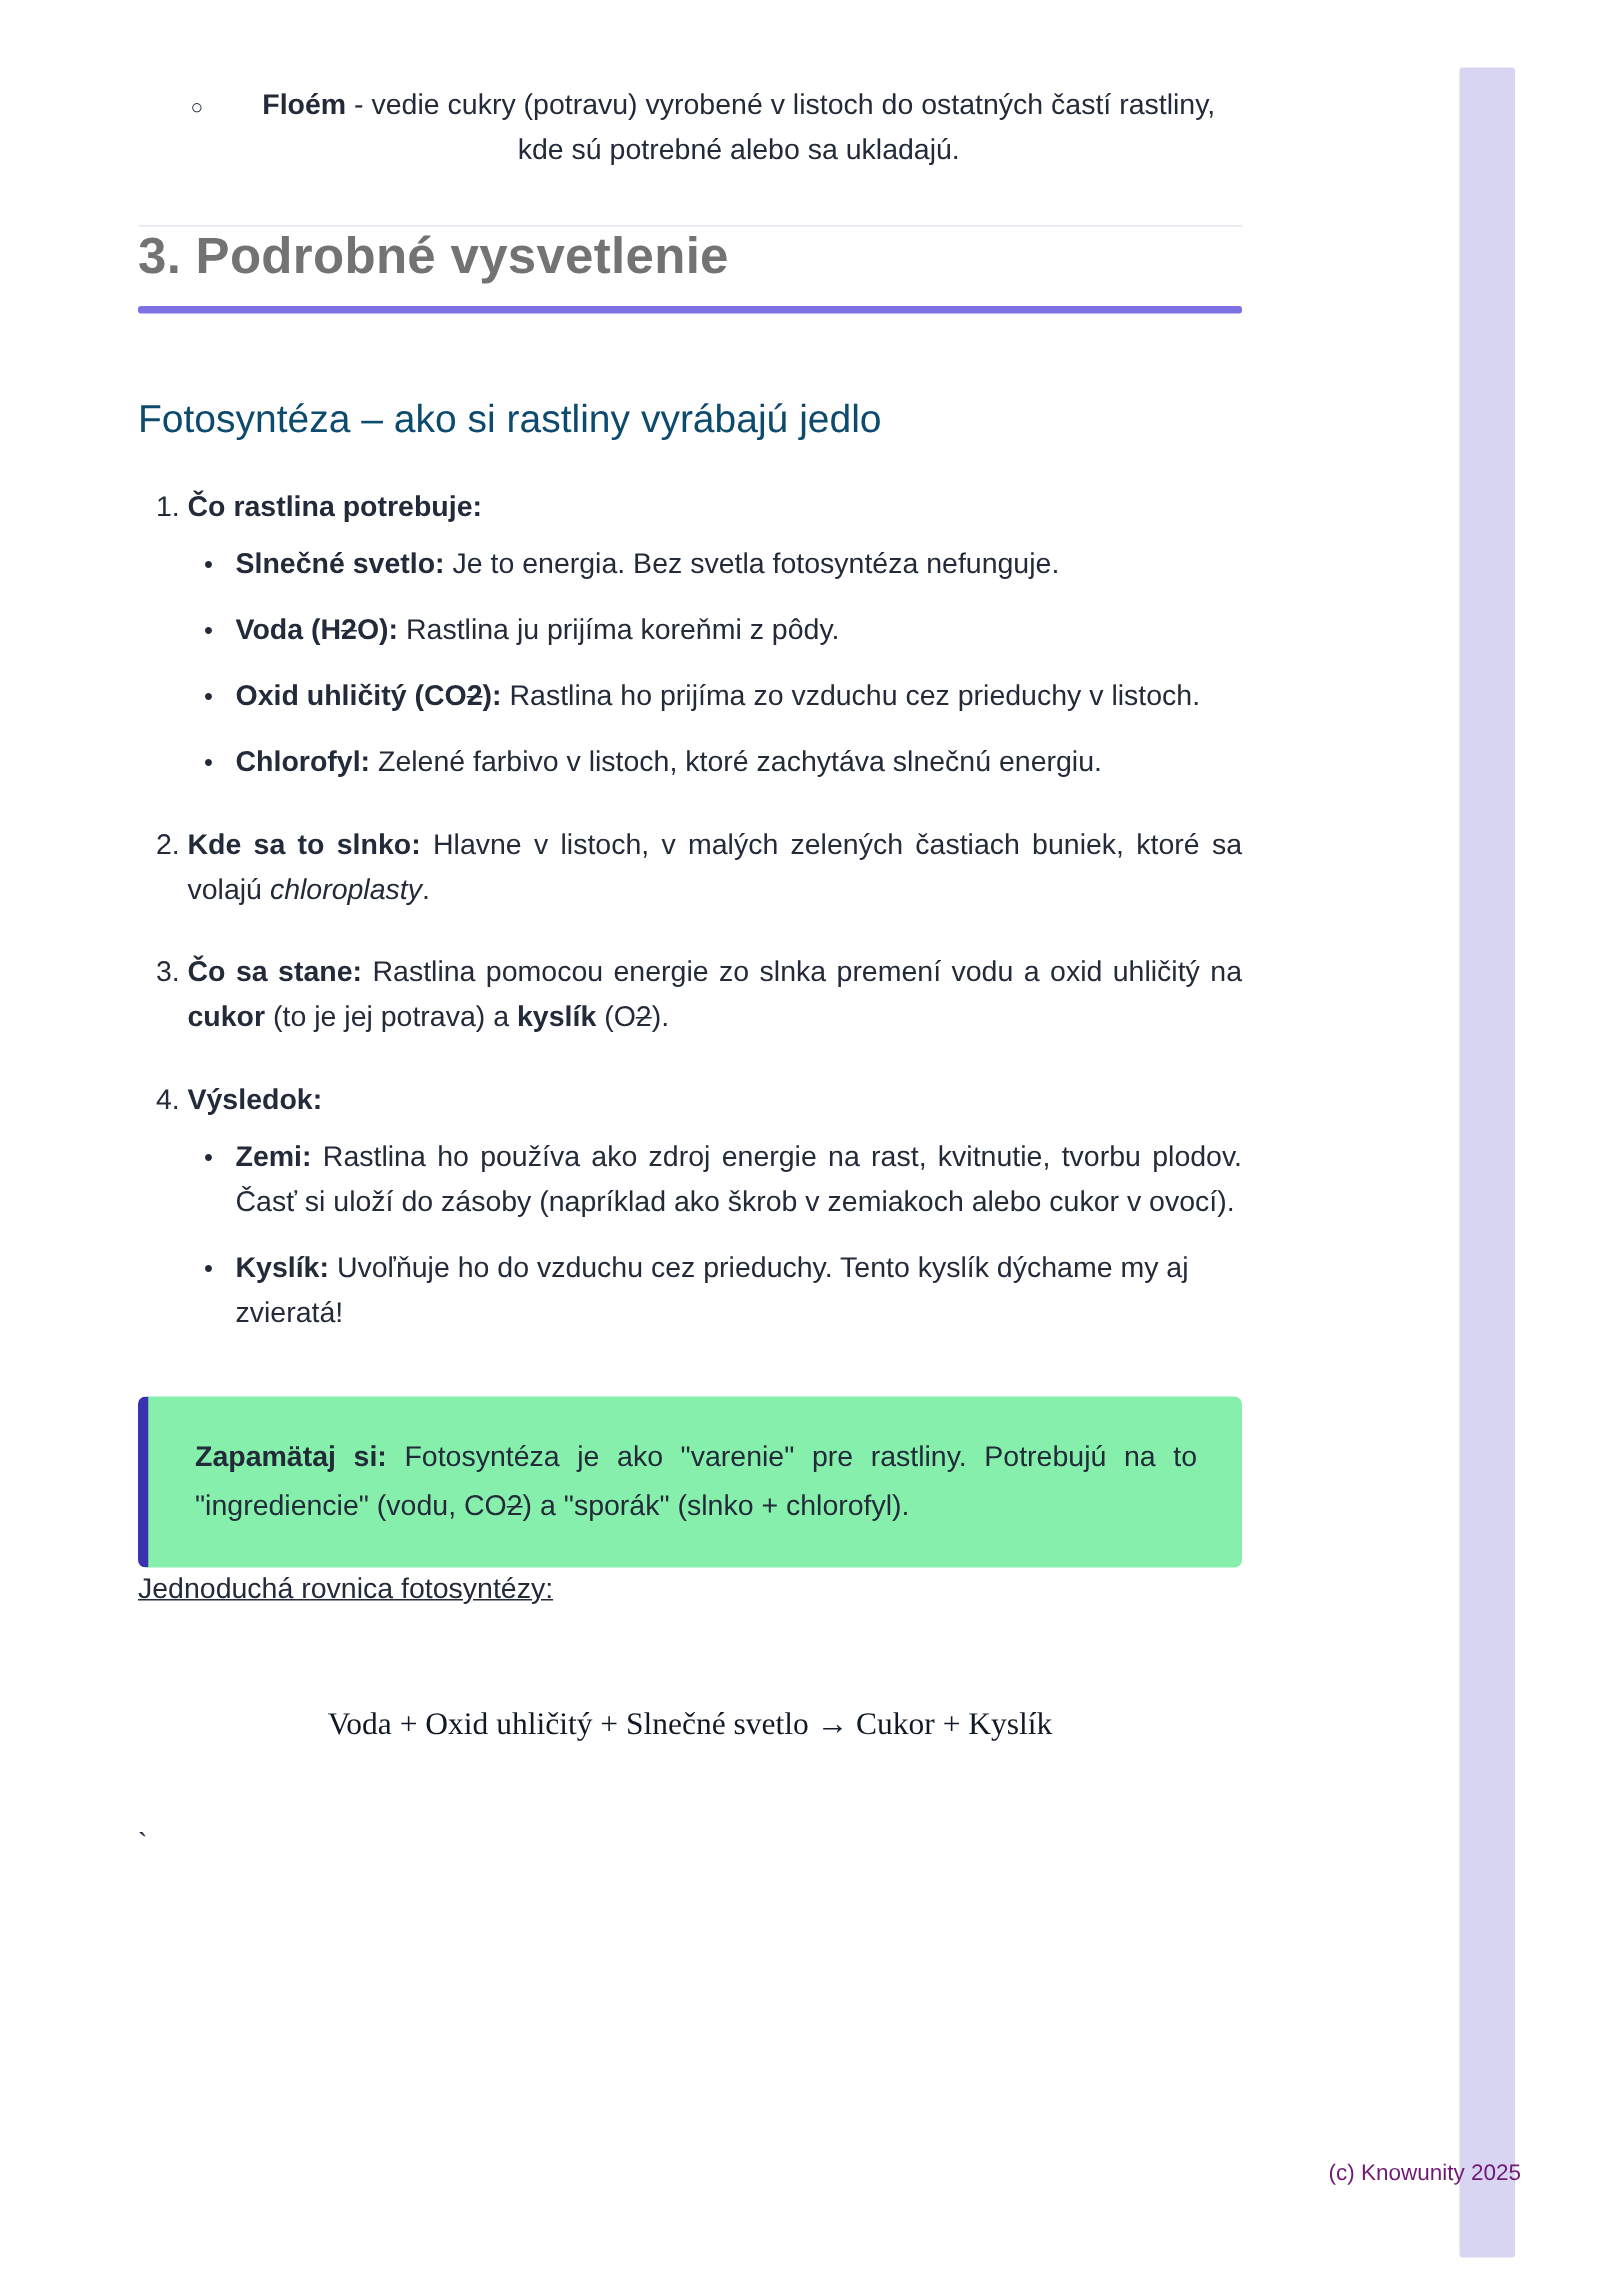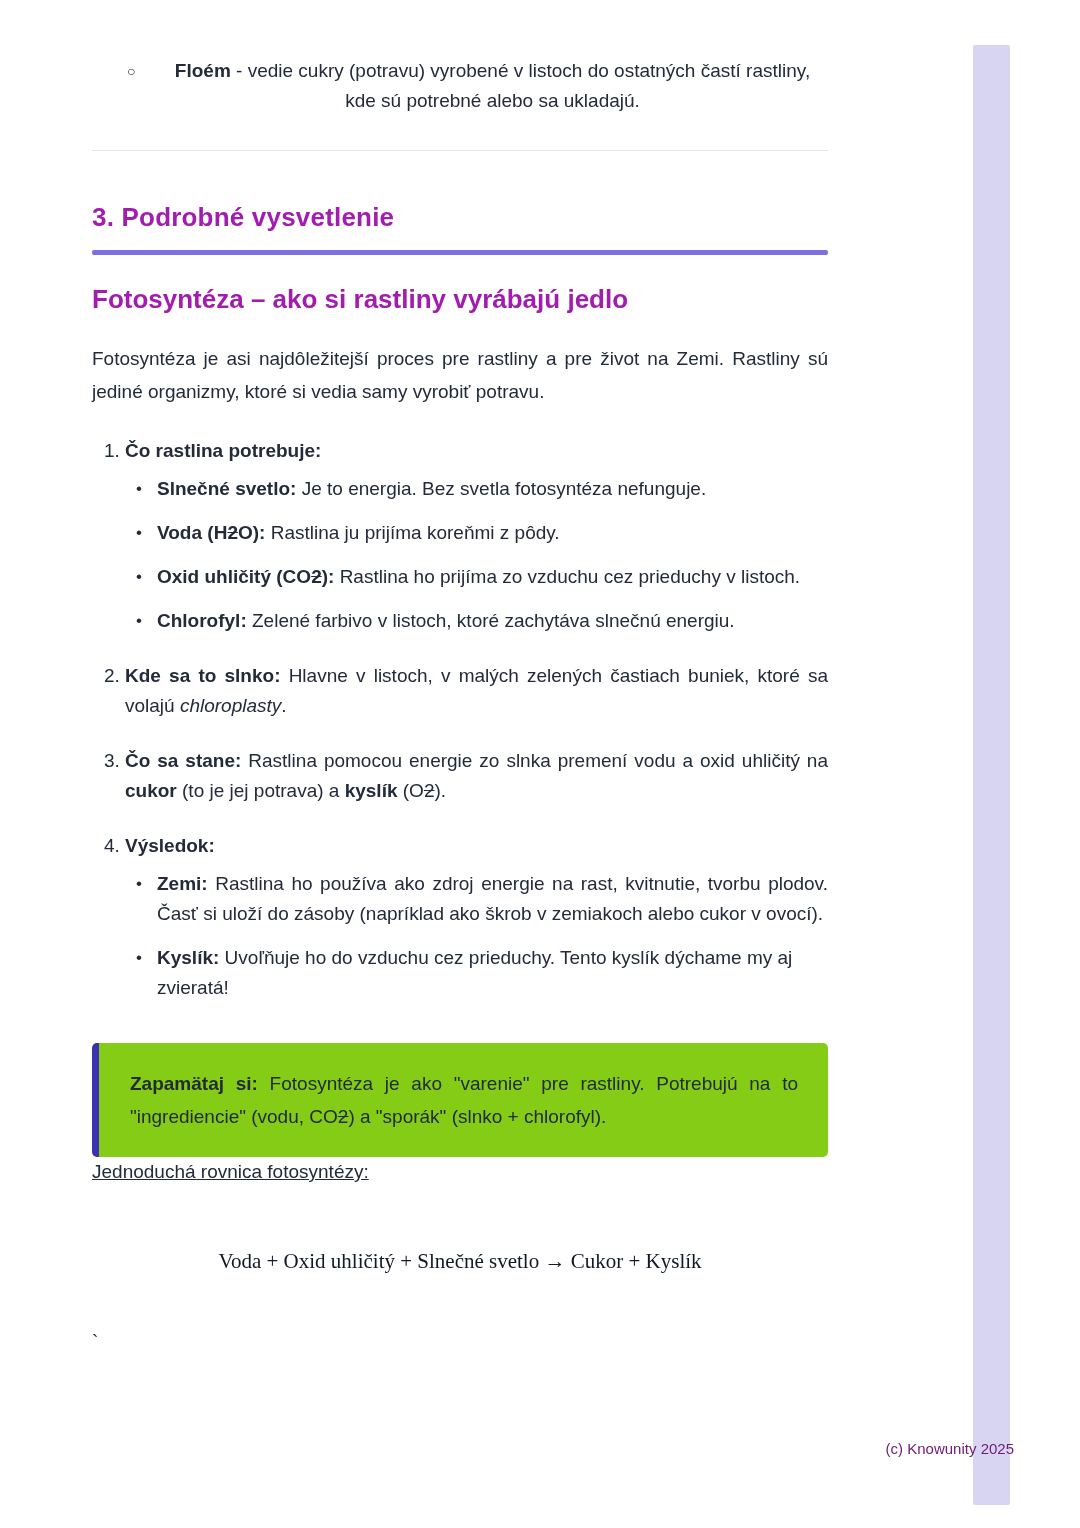--- a/index.html
+++ b/index.html
@@ -39,41 +39,40 @@
   }
   .top-bullet .btext { flex: 1; text-align: center; }
 
   hr.divider {
     border: none;
     border-top: 1px solid #e3e6ec;
     margin-top: 34px;
   }
 
   h1.section-title {
-    margin-top: 46px;
-    font-size: 26px;
+    font-size: 34px;
     line-height: 40px;
     font-weight: 700;
-    color: #a21caf;
+    color: #737373;
     letter-spacing: 0.2px;
   }
   .title-bar {
     margin-top: 13px;
     height: 5px;
     width: 100%;
     background: #7b71e3;
     border-radius: 2px;
   }
 
   h2.section-subtitle {
-    margin-top: 28px;
+    margin-top: 54px;
     font-size: 26px;
     line-height: 33px;
-    font-weight: 700;
-    color: #a21caf;
+    font-weight: 400;
+    color: #0c4a6e;
   }
 
   p.intro {
     margin-top: 26px;
     font-size: 19px;
     line-height: 33px;
     text-align: justify;
   }
 
   .justify { text-align: justify; }
@@ -96,21 +95,21 @@
     font-size: 17px; line-height: 30px;
   }
   .li2 .btext { flex: 1; font-size: 19px; line-height: 30px; }
 
   b { font-weight: 700; }
   .strike { text-decoration: line-through; }
   .it { font-style: italic; }
 
   .callout {
     margin-top: 40px;
-    background: #84cc16;
+    background: #86efac;
     border-left: 7px solid #3b32b0;
     border-radius: 5px;
     padding: 24px 30px 24px 31px;
     font-size: 19px;
     line-height: 33px;
     text-align: justify;
   }
 
   p.equation-label {
     font-size: 19px;
@@ -158,21 +157,20 @@
       <div class="btext"><b>Floém</b><span> - vedie cukry (potravu) vyrobené v listoch do ostatných častí rastliny, kde sú potrebné alebo sa ukladajú.</span></div>
     </div>
 
     <hr class="divider">
 
     <h1 class="section-title">3. Podrobné vysvetlenie</h1>
     <div class="title-bar"></div>
 
     <h2 class="section-subtitle">Fotosyntéza – ako si rastliny vyrábajú jedlo</h2>
 
-    <p class="intro">Fotosyntéza je asi najdôležitejší proces pre rastliny a pre život na Zemi. Rastliny sú jediné organizmy, ktoré si vedia samy vyrobiť potravu.</p>
 
     <div class="num-list">
 
       <div class="num-item">
         <span class="num">1.</span>
         <div class="ntext">
           <b>Čo rastlina potrebuje:</b>
           <div class="sub-bullets">
             <div class="li2">
               <span class="marker">•</span>

